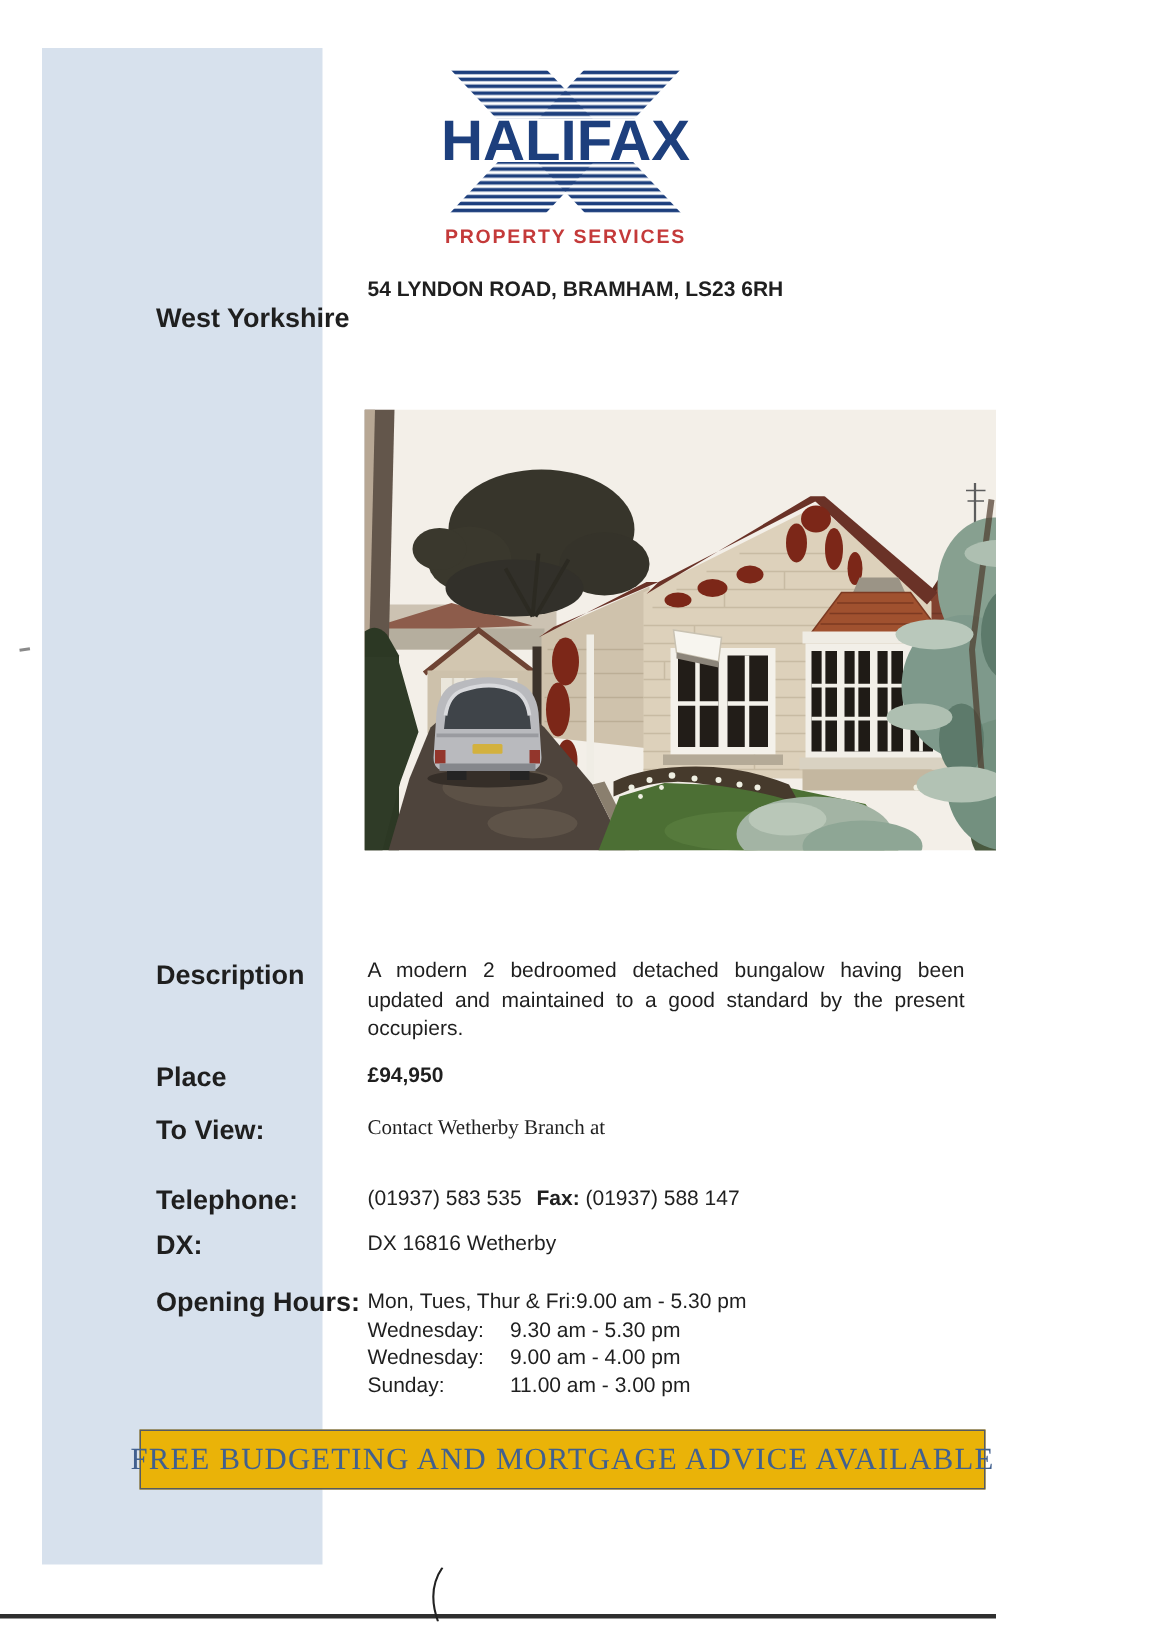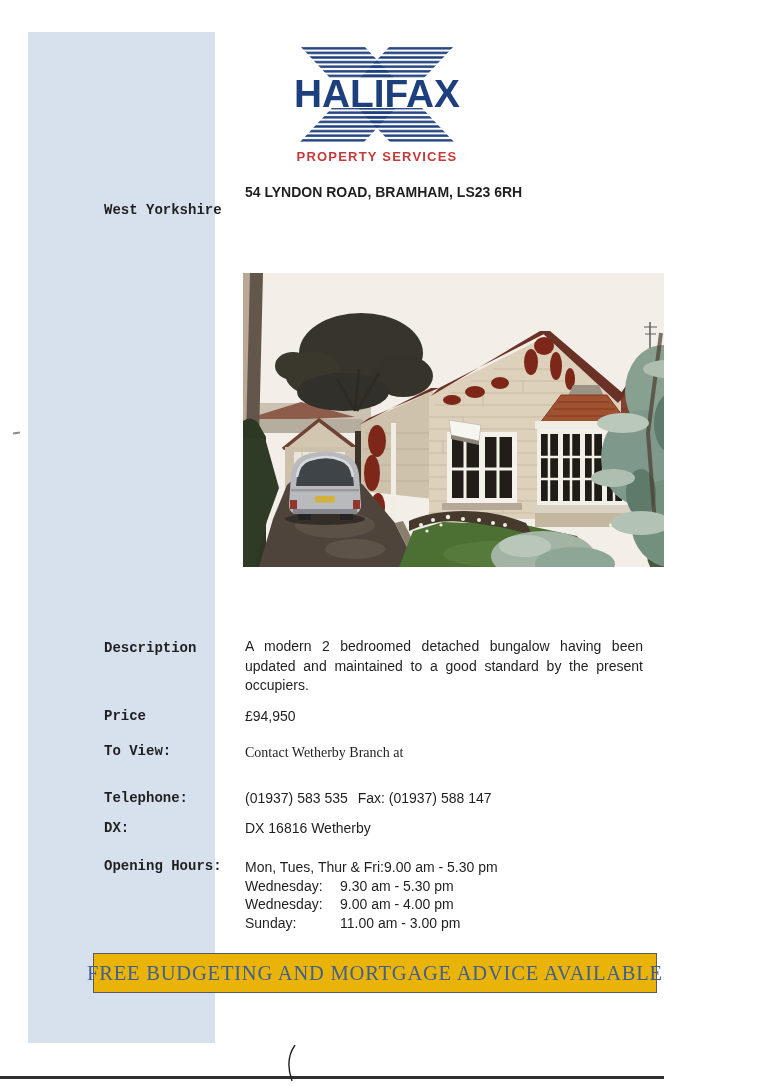--- a/index.html
+++ b/index.html
@@ -11,28 +11,28 @@
     position:absolute; left:28px; top:32px; width:187px; height:1011px;
     background:#d7e1ed;
   }
   
   .logo-wrap{position:absolute; left:292px; top:46px; width:170px;}
   .logo-tagline{
     margin-top:3px; text-align:center; font-size:13px; font-weight:bold;
     letter-spacing:1.2px; color:#c43a3a; white-space:nowrap;
   }
   
-  .lbl{position:absolute; left:104px; font-size:14px; font-weight:bold; white-space:nowrap;font-family:Liberation Mono, monospace;}
+  .lbl{position:absolute; left:104px; font-size:18px; font-weight:bold; white-space:nowrap;}
   .bod{position:absolute; left:245px; font-size:14px;}
   .addr{font-weight:bold; white-space:nowrap;}
   .desc{width:398px; text-align:justify; line-height:19.5px;}
   .lines{line-height:19px;font-family:Liberation Serif, serif;}
   .hours-line{line-height:18.5px; white-space:nowrap;}
   .hours-days{display:inline-block; min-width:95px;}
-  .bold{font-weight:normal;}
+  .bold{font-weight:bold;}
   
   .photo{position:absolute; left:243px; top:273px; width:450px; height:294px;}
   
   .banner{
     position:absolute; left:93px; top:953px; width:562px; height:38px;
     background:#eab308; border:1.5px solid #565b62;
     display:flex; align-items:center; justify-content:center;
     font-family:"Liberation Serif", serif; font-size:20.5px;
     letter-spacing:0.8px; color:#41608f; white-space:nowrap;
   }
@@ -225,21 +225,21 @@
         <ellipse cx="370" cy="205" rx="22" ry="9" fill="#aebfb1"></ellipse>
         <ellipse cx="424" cy="96" rx="24" ry="9" fill="#aebfb1"></ellipse>
         <ellipse cx="436" cy="40" rx="14" ry="7" fill="#9fb2a6"></ellipse>
       </g>
     </svg>
   </div>
 
   <div class="lbl" style="top:640px;">Description</div>
   <div class="bod desc" style="top:637px;">A modern 2 bedroomed detached bungalow having been updated and maintained to a good standard by the present occupiers.</div>
 
-  <div class="lbl" style="top:708px;">Price</div>
+  <div class="lbl" style="top:708px;">Place</div>
   <div class="bod bold" style="top:708px;">£94,950</div>
 
   <div class="lbl" style="top:743px;">To View:</div>
   <div class="bod lines" style="top:743px;">
     <div>Contact Wetherby Branch at</div>
   </div>
 
   <div class="lbl" style="top:790px;">Telephone:</div>
   <div class="bod" style="top:790px; white-space:nowrap;">
     <span>(01937) 583 535</span>

